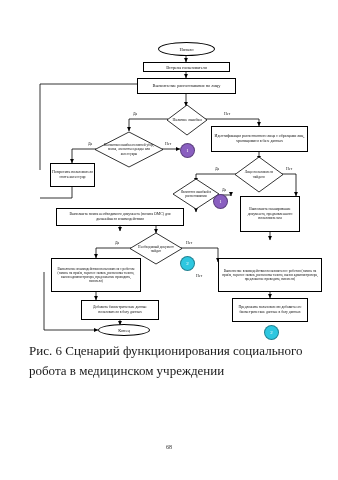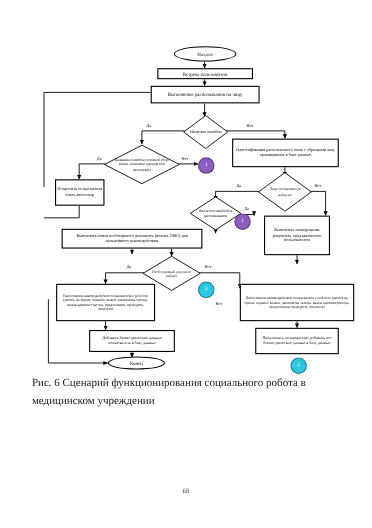--- a/index.html
+++ b/index.html
@@ -29,21 +29,21 @@
           pointer-events:none;}
 
   .conn{position:absolute;border-radius:50%;z-index:6;
         display:flex;align-items:center;justify-content:center;
         color:#ffffff;border:1px solid rgba(0,0,0,.35);}
   .conn.p{background:#8a5fc0;}
   .conn.c{background:#2ec7e0;}
 
   
   #caption{position:absolute;left:29px;top:341px;width:282px;
-    font-size:10px;line-height:1.55;color:#1a1a1a;text-align:left;}
+    font-size:13px;line-height:1.55;color:#1a1a1a;text-align:left;}
   #pageno{position:absolute;left:0;top:444px;width:338px;text-align:center;
     font-size:6px;color:#333;}
 </style>
 </head>
 <body>
 
 <div id="page">
 
   <div id="chart">
 

